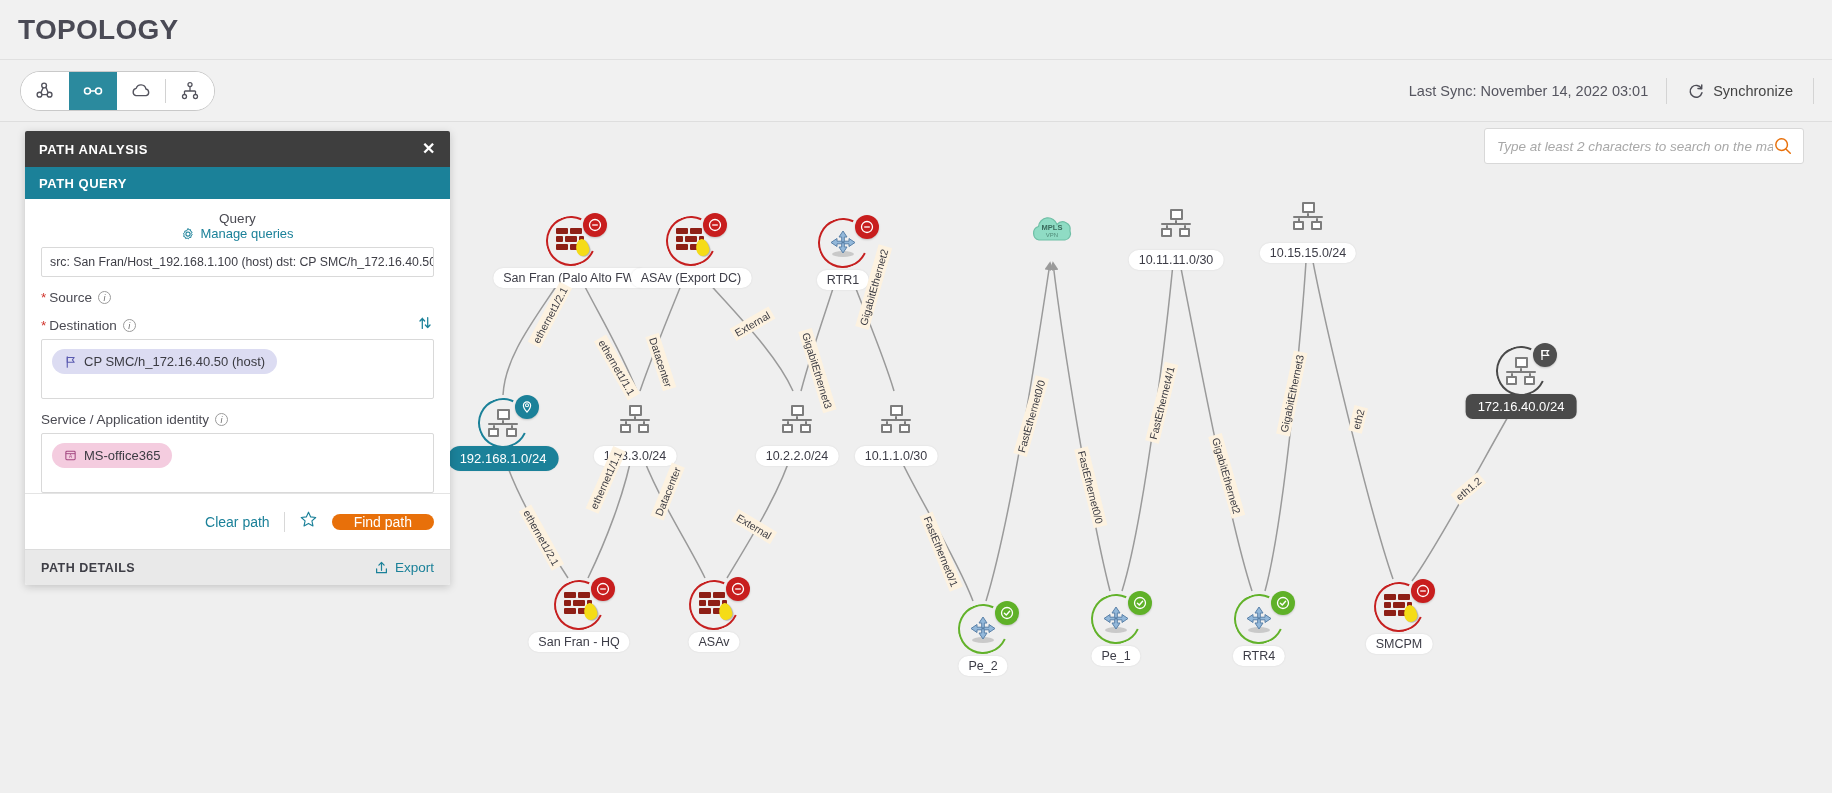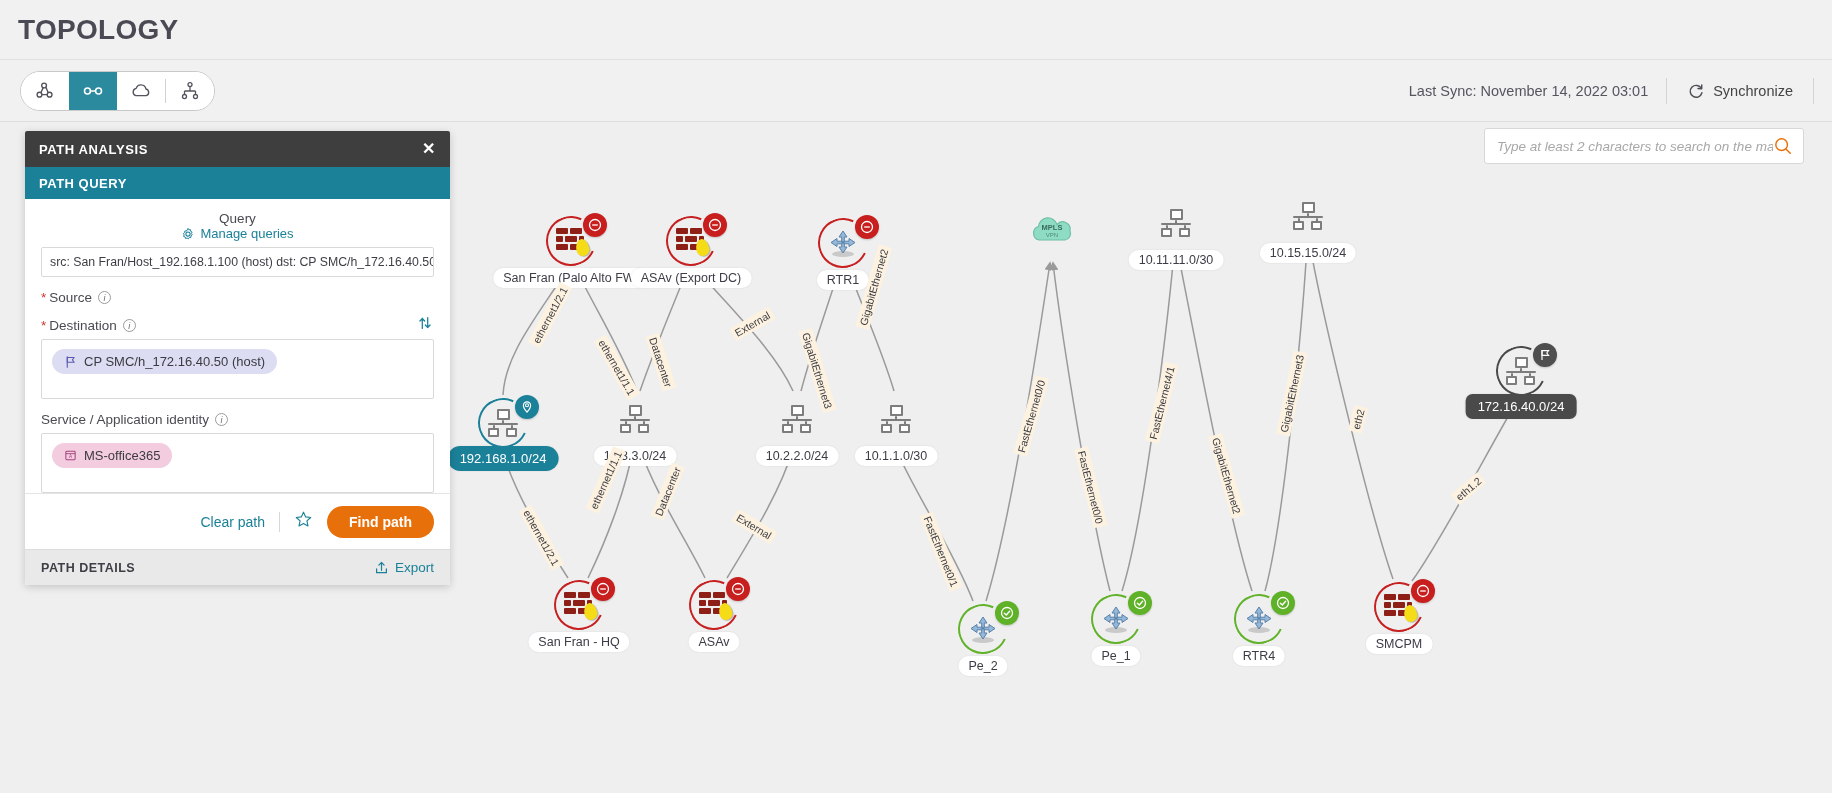--- a/index.html
+++ b/index.html
@@ -175,21 +175,21 @@
   .chk-lbl { font-size: 13.5px; color: #4a4a52; }
   .panel-actions {
     border-top: 1px solid #e4e4e4; height: 56px;
     display: flex; align-items: center; justify-content: flex-end;
     gap: 14px; padding: 0 16px;
   }
   .clear-link { color: #1b8199; font-size: 14px; cursor: pointer; }
   .sep-v { width: 1px; height: 20px; background: #d8d8d8; }
   .find-btn {
     background: #e8700a; color: #fff; border: none; border-radius: 16px;
-    height: 32px; padding: 0 22px; font-size: 14px; font-weight: bold;
+    height: 16px; padding: 0 22px; font-size: 14px; font-weight: normal;
     cursor: pointer; font-family: "Liberation Sans", sans-serif;
   }
   .panel-footer {
     background: #e9e9e9; height: 36px; border-top: 1px solid #dcdcdc;
     display: flex; align-items: center; justify-content: space-between;
     padding: 0 16px;
   }
   .pf-title { font-size: 12.5px; font-weight: bold; color: #3e3e46; letter-spacing: .5px; }
   .export-link { color: #1b8199; font-size: 13.5px; display: flex; align-items: center; gap: 6px; cursor: pointer; }
 </style>

